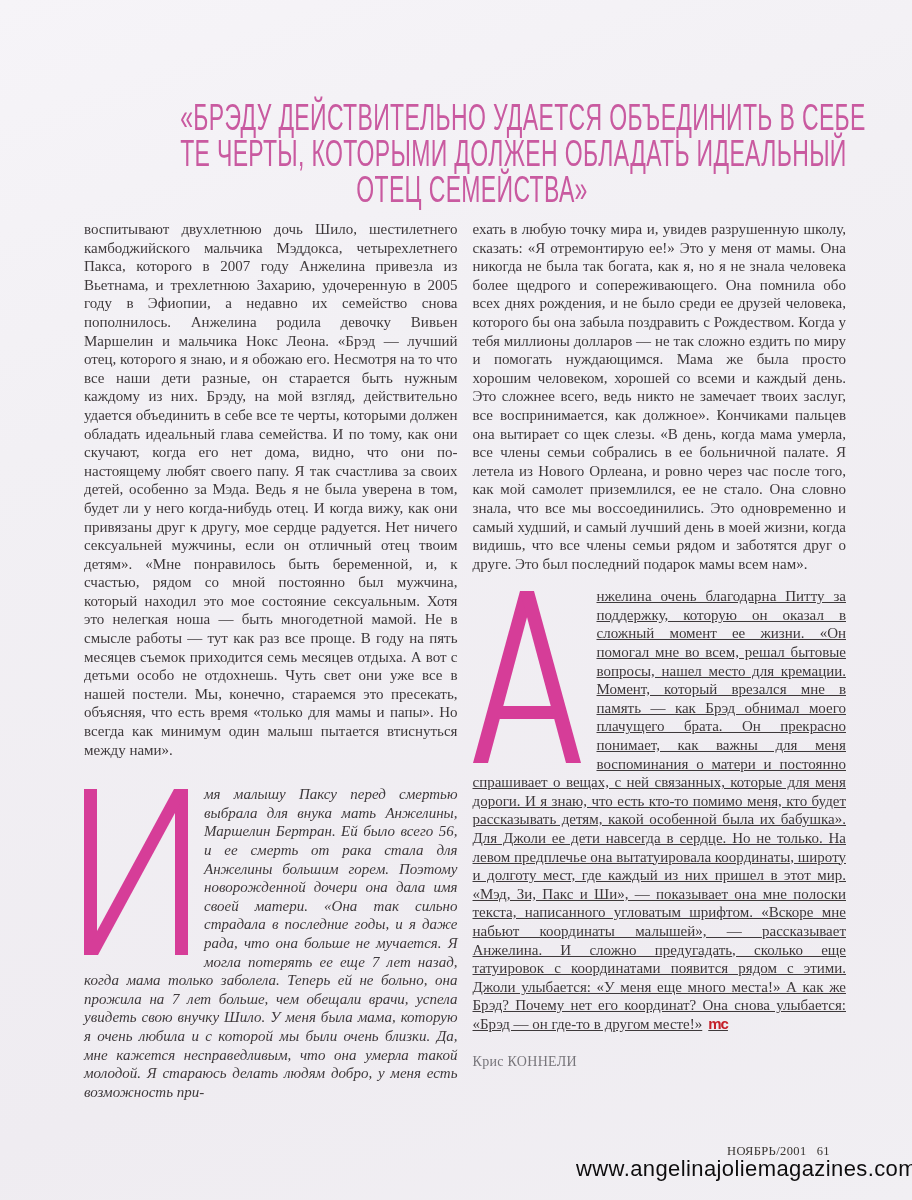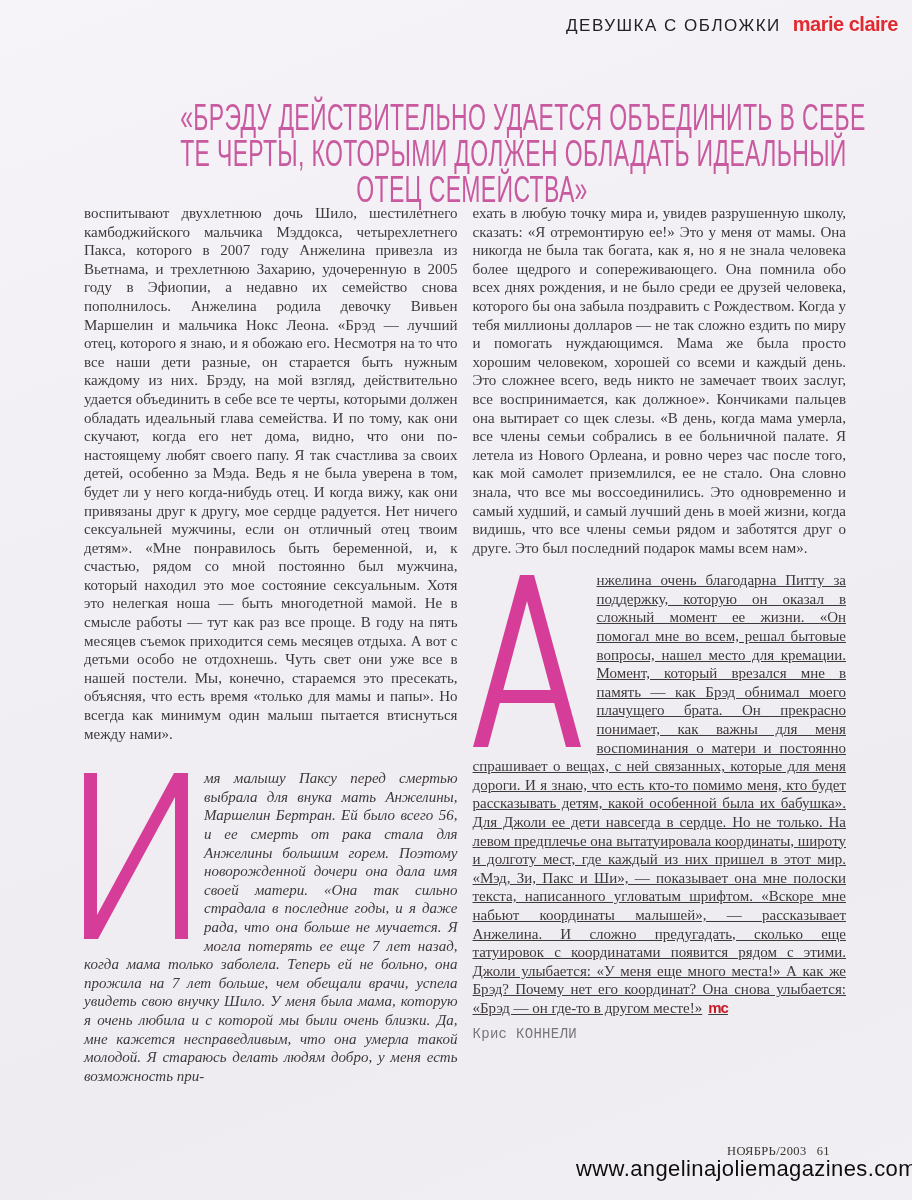--- a/index.html
+++ b/index.html
@@ -19,63 +19,59 @@
     color:#e02a2f;letter-spacing:-0.5px;margin-left:8px;
   }
   
   .headline{position:absolute;top:100px;left:16px;width:912px;text-align:center;}
   .headline .hl-line{
     display:block;font-family:"Liberation Sans", sans-serif;font-weight:400;
     font-size:36px;line-height:36px;color:#c95aa0;white-space:nowrap;
     transform:scaleX(0.64);transform-origin:50% 50%;letter-spacing:0.5px;
   }
   
-  .columns{position:absolute;top:204px;left:84px;width:762px;display:flex;gap:15px;}
+  .columns{position:absolute;top:220px;left:84px;width:762px;display:flex;gap:15px;}
   .col{width:376px;}
   .body-text{
     margin:0;font-size:15px;line-height:18.6px;color:#3e393b;
     text-align:justify;hyphens:none;
   }
   .para-gap-lg{margin-top:26px;font-style:italic;}
   .para-gap-sm{margin-top:14px;text-decoration:underline;}
   
   .dropcap{float:left;}
   .dropcap-i{width:104px;height:166px;margin:4px 16px 2px 0;}
   .dropcap-a{width:108px;height:172px;margin:4px 16px 2px 0;}
   .dropcap svg{display:block;width:100%;height:100%;}
   
   .endmark{
     font-family:"Liberation Sans", sans-serif;font-weight:700;color:#c5202a;
     font-size:15px;letter-spacing:-1px;margin-left:6px;white-space:nowrap;
   }
   .byline{
-    margin-top:8px;font-family:Liberation Mono, monospace;font-size:14px;
+    margin-top:20px;font-family:Liberation Serif, serif;font-size:14px;
     color:#77757a;text-align:left;letter-spacing:0.3px;
   }
   
   .folio{
     position:absolute;top:1144px;right:82px;font-family:"Liberation Serif", serif;
     font-size:12.5px;color:#36332f;letter-spacing:0.4px;white-space:nowrap;
   }
   .folio .page-num{margin-left:10px;}
   
   .watermark{
     position:absolute;top:1156px;left:576px;font-family:"Liberation Sans", sans-serif;
     font-size:22px;color:#0e0d0e;letter-spacing:0.4px;white-space:nowrap;
   }
 </style>
 </head>
 <body>
 
 <div class="page">
 
-  <div class="mc-header">
-    <span class="section-title">ДЕВУШКА С ОБЛОЖКИ</span>
-    <span class="brand">marie claire</span>
-  </div>
 
   <div class="headline">
     <span class="hl-line">«БРЭДУ ДЕЙСТВИТЕЛЬНО УДАЕТСЯ ОБЪЕДИНИТЬ В СЕБЕ</span>
     <span class="hl-line">ТЕ ЧЕРТЫ, КОТОРЫМИ ДОЛЖЕН ОБЛАДАТЬ ИДЕАЛЬНЫЙ</span>
     <span class="hl-line">ОТЕЦ СЕМЕЙСТВА»</span>
   </div>
 
   <div class="columns">
 
     <div class="col">
@@ -107,18 +103,18 @@
           </svg>
         </span>
         <span>нжелина очень благодарна Питту за поддержку, которую он оказал в сложный момент ее жизни. «Он помогал мне во всем, решал бытовые вопросы, нашел место для кремации. Момент, который врезался мне в память — как Брэд обнимал моего плачущего брата. Он прекрасно понимает, как важны для меня воспоминания о матери и постоянно спрашивает о вещах, с ней связанных, которые для меня дороги. И я знаю, что есть кто-то помимо меня, кто будет рассказывать детям, какой особенной была их бабушка». Для Джоли ее дети навсегда в сердце. Но не только. На левом предплечье она вытатуировала координаты, широту и долготу мест, где каждый из них пришел в этот мир. «Мэд, Зи, Пакс и Ши», — показывает она мне полоски текста, написанного угловатым шрифтом. «Вскоре мне набьют координаты малышей», — рассказывает Анжелина. И сложно предугадать, сколько еще татуировок с координатами появится рядом с этими. Джоли улыбается: «У меня еще много места!» А как же Брэд? Почему нет его координат? Она снова улыбается: «Брэд — он где-то в другом месте!»</span><span class="endmark">mc</span>
       </p>
       <div class="byline">Крис КОННЕЛИ</div>
     </div>
 
   </div>
 
   <div class="folio">
-    <span>НОЯБРЬ/2003</span><span class="page-num">61</span>
+    <span>НОЯБРЬ/2001</span><span class="page-num">61</span>
   </div>
 
   <div class="watermark">www.angelinajoliemagazines.com</div>
 
 </div>
 
 </body></html>

